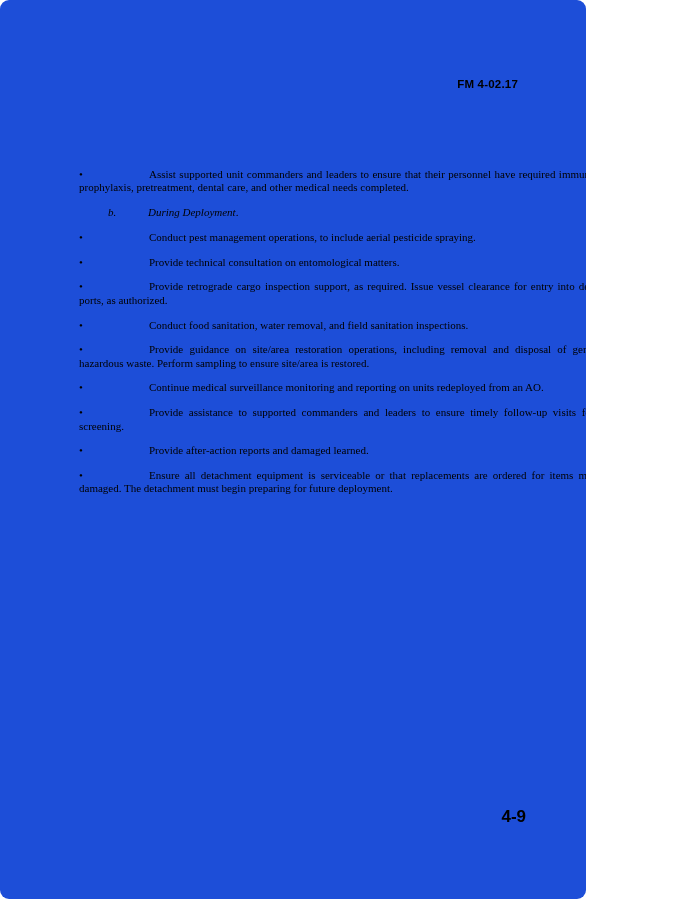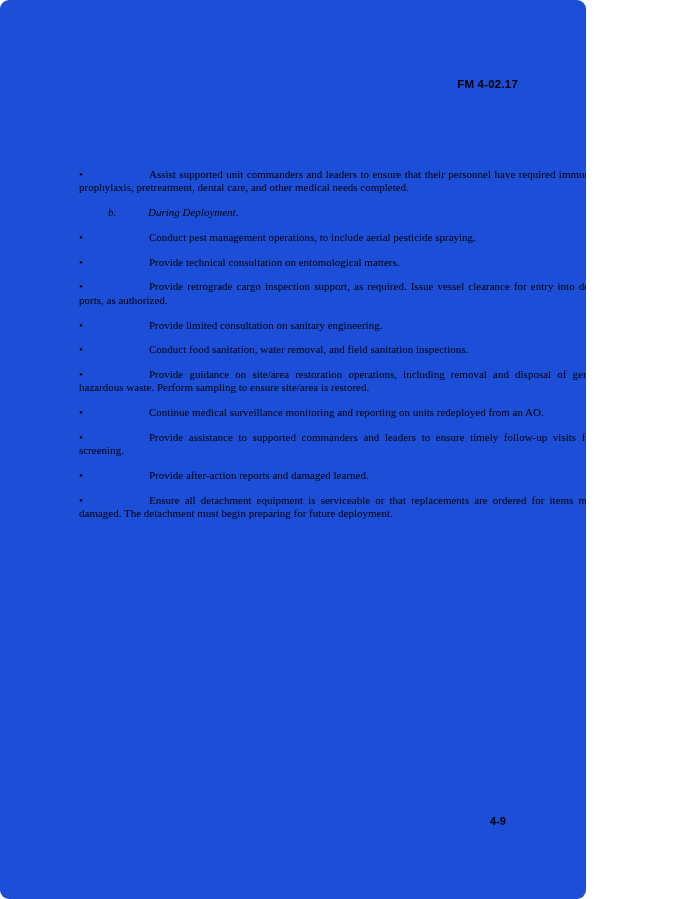--- a/index.html
+++ b/index.html
@@ -60,40 +60,39 @@
     font-style: italic;
     display: inline-block;
     width: 40px;
   }
   .sublabel .term {
     font-style: italic;
   }
   .footer {
     position: absolute;
     bottom: 72px;
-    right: 80px;
+    right: 60px;
     font-family: "Liberation Sans", sans-serif;
     font-weight: bold;
-    font-size: 11px;
+    font-size: 17px;
   }
 </style>
 </head>
 <body>
 
 <div class="page">
 
   <div class="header">FM 4-02.17</div>
 
   <div class="content">
       <p class="para bullet"><span class="bullet-glyph">•</span><span>Assist supported unit commanders and leaders to ensure that their personnel have required immunizations, prophylaxis, pretreatment, dental care, and other medical needs completed.</span></p>
       <p class="sublabel"><span class="letter">b.</span><span class="term">During Deployment</span><span>.</span></p>
       <p class="para bullet"><span class="bullet-glyph">•</span><span>Conduct pest management operations, to include aerial pesticide spraying.</span></p>
       <p class="para bullet"><span class="bullet-glyph">•</span><span>Provide technical consultation on entomological matters.</span></p>
       <p class="para bullet"><span class="bullet-glyph">•</span><span>Provide retrograde cargo inspection support, as required.  Issue vessel clearance for entry into destination ports, as authorized.</span></p>
-      <p class="para bullet"><span class="bullet-glyph">•</span><span>Provide limited consultation on sanitary engineering.</span></p>
       <p class="para bullet"><span class="bullet-glyph">•</span><span>Conduct food sanitation, water removal, and field sanitation inspections.</span></p>
       <p class="para bullet"><span class="bullet-glyph">•</span><span>Provide guidance on site/area restoration operations, including removal and disposal of general and hazardous waste.  Perform sampling to ensure site/area is restored.</span></p>
       <p class="para bullet"><span class="bullet-glyph">•</span><span>Continue medical surveillance monitoring and reporting on units redeployed from an AO.</span></p>
       <p class="para bullet"><span class="bullet-glyph">•</span><span>Provide assistance to supported commanders and leaders to ensure timely follow-up visits for health screening.</span></p>
       <p class="para bullet"><span class="bullet-glyph">•</span><span>Provide after-action reports and damaged learned.</span></p>
       <p class="para bullet"><span class="bullet-glyph">•</span><span>Ensure all detachment equipment is serviceable or that replacements are ordered for items missing or damaged.  The detachment must begin preparing for future deployment.</span></p>
     </div>
 
   <div class="footer">4-9</div>
 

